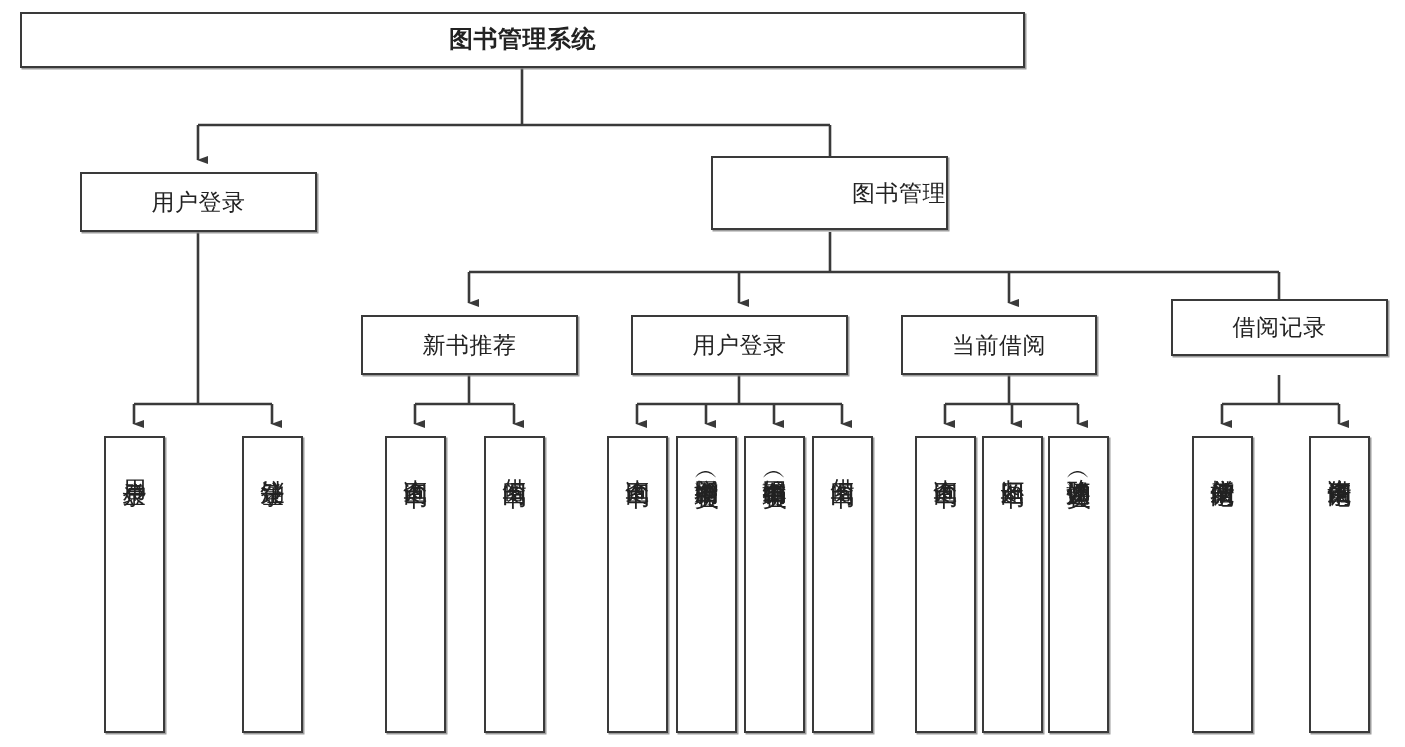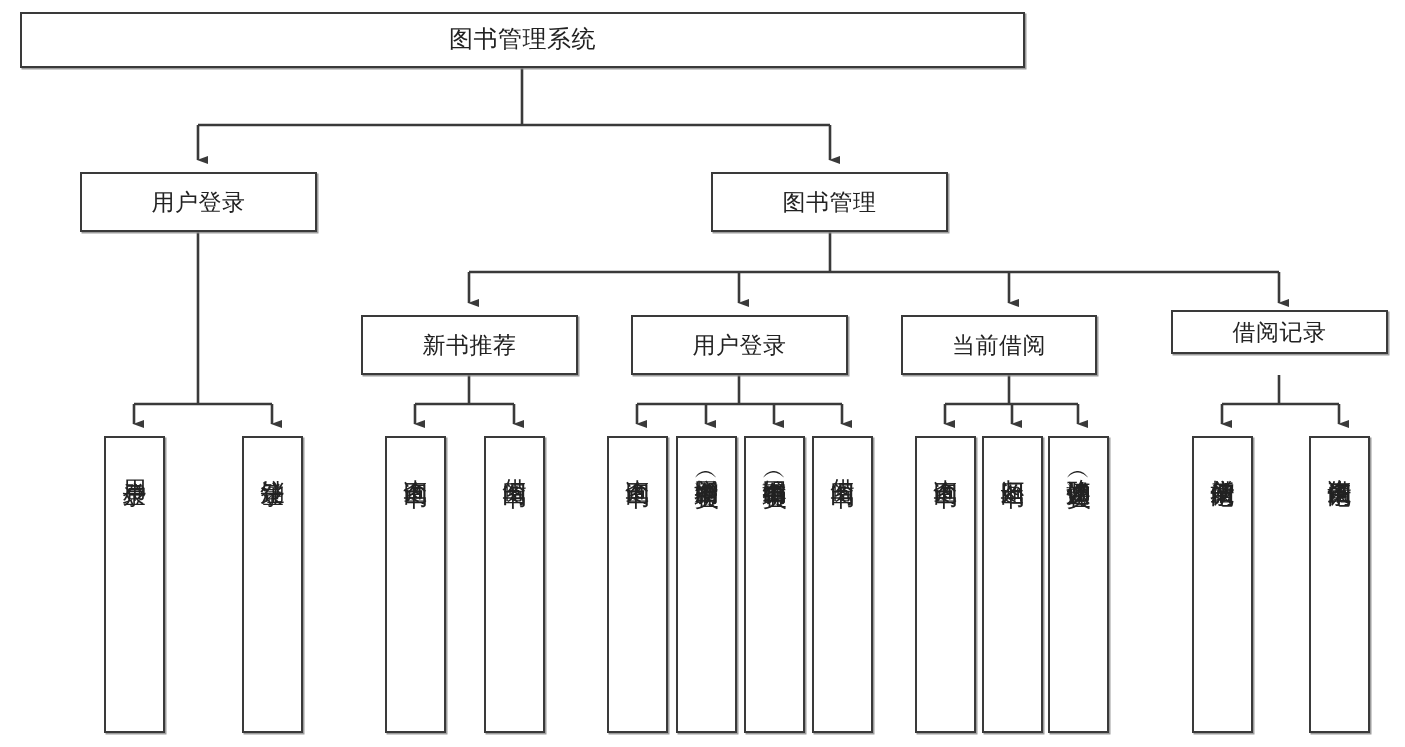--- a/index.html
+++ b/index.html
@@ -41,20 +41,21 @@
     line-height: 1.06;
     letter-spacing: 0.5px;
     white-space: nowrap;
   }
   
   .node.h .lbl {
     font-size: 23px;
   }
   .node.root .lbl {
     font-size: 24px;
+    font-weight: bold;
   }
   
   .node.v {
     align-items: flex-start;
     padding-top: 22px;
   }
   .node.v .lbl {
     writing-mode: vertical-rl;
     text-orientation: upright;
     font-size: 24px;
@@ -132,34 +133,34 @@
     </g>
   </svg>
 
   <div class="node h root" style="left:20px; top:12px; width:1005px; height:56px;">
     <span class="lbl">图书管理系统</span>
   </div>
 
   <div class="node h" style="left:80px; top:172px; width:237px; height:60px;">
     <span class="lbl">用户登录</span>
   </div>
-  <div class="node h" style="left:711px; top:172px; width:237px; height:60px;">
+  <div class="node h" style="left:711px; top:156px; width:237px; height:74px;justify-content:flex-end;">
     <span class="lbl">图书管理</span>
   </div>
 
   <div class="node h" style="left:361px; top:315px; width:217px; height:60px;">
     <span class="lbl">新书推荐</span>
   </div>
   <div class="node h" style="left:631px; top:315px; width:217px; height:60px;">
     <span class="lbl">用户登录</span>
   </div>
   <div class="node h" style="left:901px; top:315px; width:196px; height:60px;">
     <span class="lbl">当前借阅</span>
   </div>
-  <div class="node h" style="left:1171px; top:310px; width:217px; height:44px;">
+  <div class="node h" style="left:1171px; top:299px; width:217px; height:57px;">
     <span class="lbl">借阅记录</span>
   </div>
 
   <div class="node v" style="left:104px; top:436px; width:61px; height:297px;">
     <span class="lbl">用户登录</span>
   </div>
   <div class="node v" style="left:242px; top:436px; width:61px; height:297px;">
     <span class="lbl">注销登录</span>
   </div>
 

